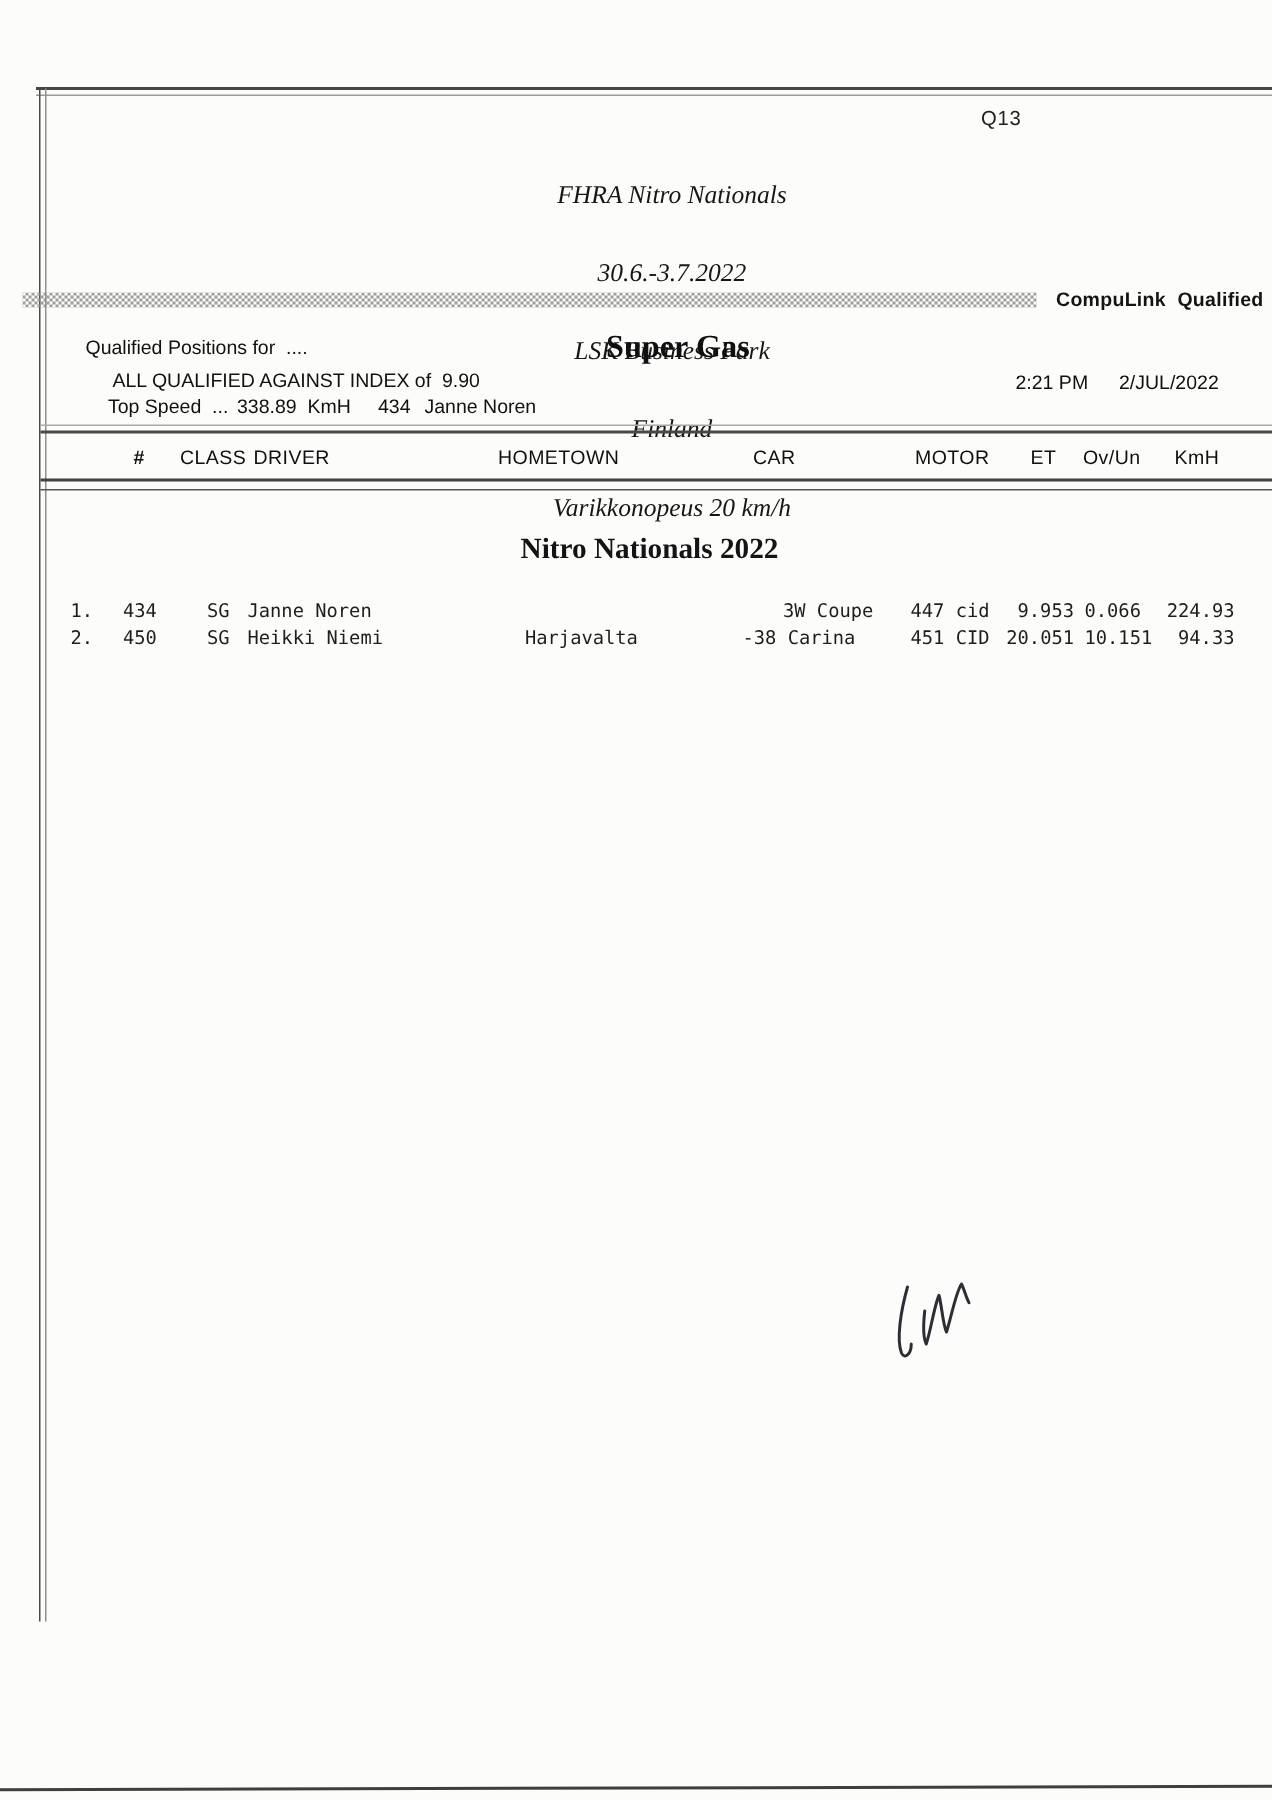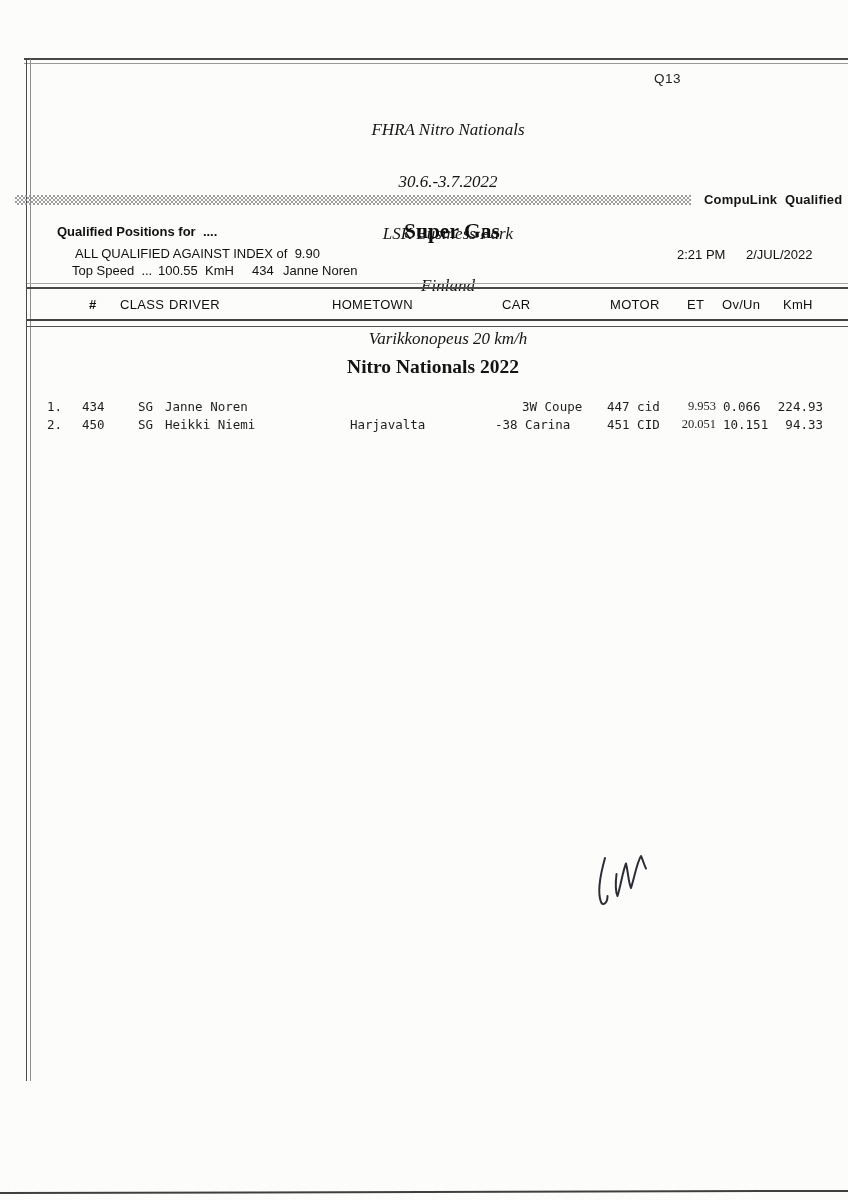--- a/index.html
+++ b/index.html
@@ -44,21 +44,21 @@
     text-align:center;
     font-family:"Liberation Serif",serif;
     font-style:italic;
     font-size:17px;line-height:17.4px;
     color:#161616;
   }
   .q-number{left:654px;top:71px;font-size:13.5px;letter-spacing:.5px;color:#222;}
   .brand{left:704px;top:192px;font-size:13px;font-weight:600;letter-spacing:.2px;color:#141414;}
 
   
-  .qual-label{left:57px;top:224px;font-size:13px;color:#111;font-weight:bold;}
+  .qual-label{left:57px;top:224px;font-size:13px;color:#111;}
   .class-name{
     left:404px;top:219px;
     font-family:"Liberation Serif",serif;
     font-weight:bold;font-size:21.5px;color:#101010;
   }
   .index-line{left:75px;top:246px;font-size:13px;color:#111;}
   .time-stamp{left:677px;top:247px;font-size:13px;color:#111;}
   .date-stamp{left:746px;top:247px;font-size:13px;color:#111;}
   .ts-label{left:72px;top:263px;font-size:13px;color:#111;}
   .ts-value{left:158px;top:263px;font-size:13px;color:#111;}
@@ -106,21 +106,21 @@
   .row-2{top:417px;}
   .row span{position:absolute;white-space:pre;}
   .c-pos{left:47px;}
   .c-num{left:82px;}
   .c-class{left:138px;}
   .c-driver{left:165px;}
   .c-home{left:350px;}
   .c-car{left:495px;}
   .c-car-1{left:522px;}
   .c-motor{left:607px;}
-  .c-et{left:616px;width:100px;text-align:right;font-family:Liberation Serif, serif;}
+  .c-et{left:616px;width:100px;text-align:right;}
   .c-ovun{left:723px;}
   .c-kmh{left:740px;width:83px;text-align:right;}
 
   
   .signature{left:592px;top:845px;width:60px;height:68px;}
 </style>
 </head>
 <body>
 
 <div class="page">
@@ -141,21 +141,21 @@
 
   <div class="abs dot-band"></div>
   <div class="abs brand">CompuLink  Qualified</div>
 
   <div class="abs qual-label">Qualified Positions for  ....</div>
   <div class="abs class-name">Super Gas</div>
   <div class="abs index-line">ALL QUALIFIED AGAINST INDEX of  9.90</div>
   <div class="abs time-stamp">2:21 PM</div>
   <div class="abs date-stamp">2/JUL/2022</div>
   <div class="abs ts-label">Top Speed  ...</div>
-  <div class="abs ts-value">100.55  KmH</div>
+  <div class="abs ts-value">338.89  KmH</div>
   <div class="abs ts-num">434</div>
   <div class="abs ts-driver">Janne Noren</div>
 
   <div class="abs rule-above-header"></div>
   <div class="thead">
     <span class="h-pos">#</span>
     <span class="h-class">CLASS</span>
     <span class="h-driver">DRIVER</span>
     <span class="h-home">HOMETOWN</span>
     <span class="h-car">CAR</span>

